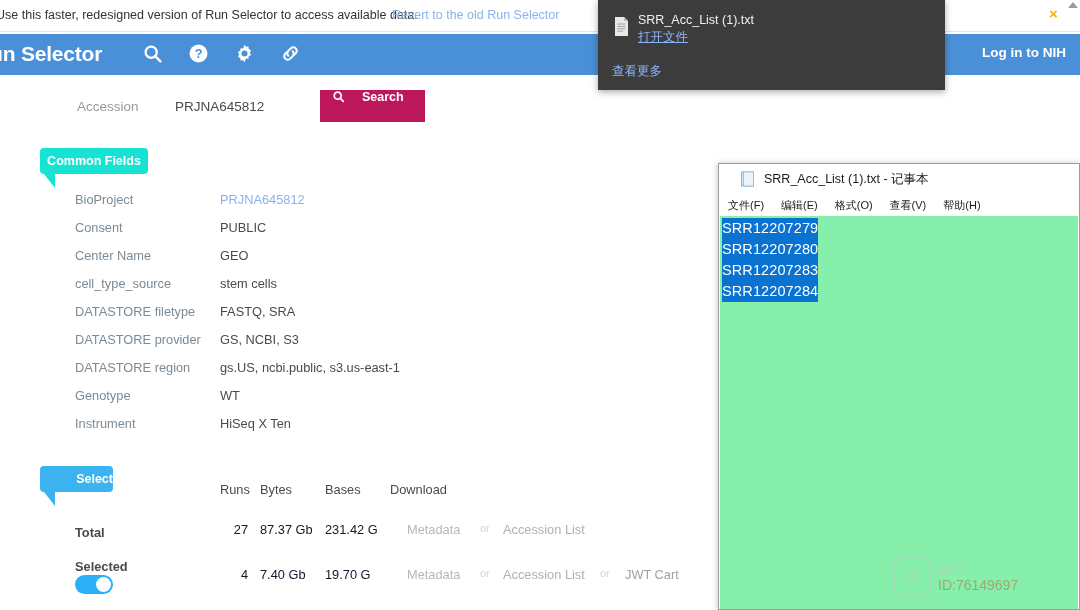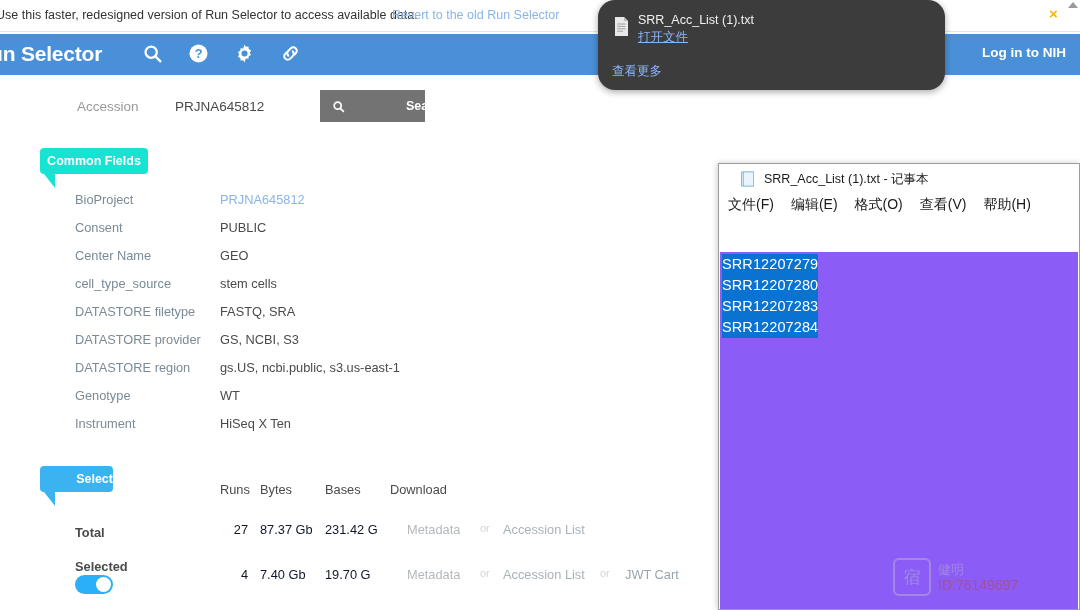--- a/index.html
+++ b/index.html
@@ -127,26 +127,25 @@
     font-size: 13.5px;
     color: #4a4a4a;
     white-space: nowrap;
   }
   .search-btn {
     position: absolute;
     left: 320px;
     top: 90px;
     width: 105px;
     height: 32px;
-    background: #737373;
+    background: #be185d;
     color: #ffffff;
     display: flex;
-    align-items: center;
-    cursor: pointer;
-    gap: 44px;
+    align-items: flex-start;
+    cursor: pointer;
   }
   .search-btn .sb-icon {
     margin-left: 12px;
     display: flex;
     align-items: center;
   }
   .search-btn .sb-label {
     margin-left: 17px;
     font-size: 12.5px;
     font-weight: bold;
@@ -298,21 +297,20 @@
   
   .dl-popup {
     position: absolute;
     left: 598px;
     top: 0;
     width: 347px;
     height: 90px;
     background: #3c3c3c;
     box-shadow: 0 2px 7px rgba(0,0,0,0.35);
     z-index: 40;
-    border-radius: 17px;
   }
   .dl-file-icon {
     position: absolute;
     left: 16px;
     top: 17px;
     width: 15px;
     height: 19px;
   }
   .dl-filename {
     position: absolute;
@@ -394,36 +392,35 @@
     left: 0; top: 30px;
     width: 100%;
     height: 22px;
     background: #ffffff;
     display: flex;
     align-items: center;
     padding-left: 9px;
     box-sizing: border-box;
   }
   .np-menu {
-    font-size: 14px;
+    font-size: 11px;
     color: #1a1a1a;
     margin-right: 17px;
     white-space: nowrap;
     cursor: pointer;
   }
   .np-textarea {
     position: absolute;
     left: 1px;
     top: 52px;
     right: 1px;
     bottom: 0;
-    background: #8b5cf6;
+    background: #86efac;
     padding: 2px 0 8px 2px;
     box-sizing: border-box;
-    margin-top: 36px;
   }
   .np-line {
     display: block;
     width: fit-content;
     font-family: "Liberation Sans", sans-serif;
     font-size: 14.5px;
     line-height: 21px;
     color: #ffffff;
     background: #0a72d1;
     white-space: pre;

